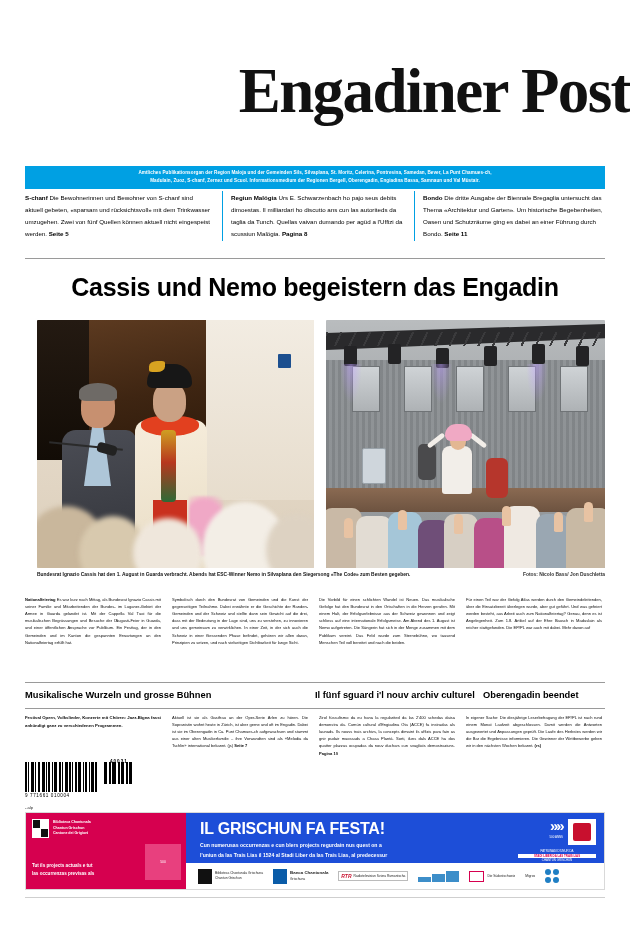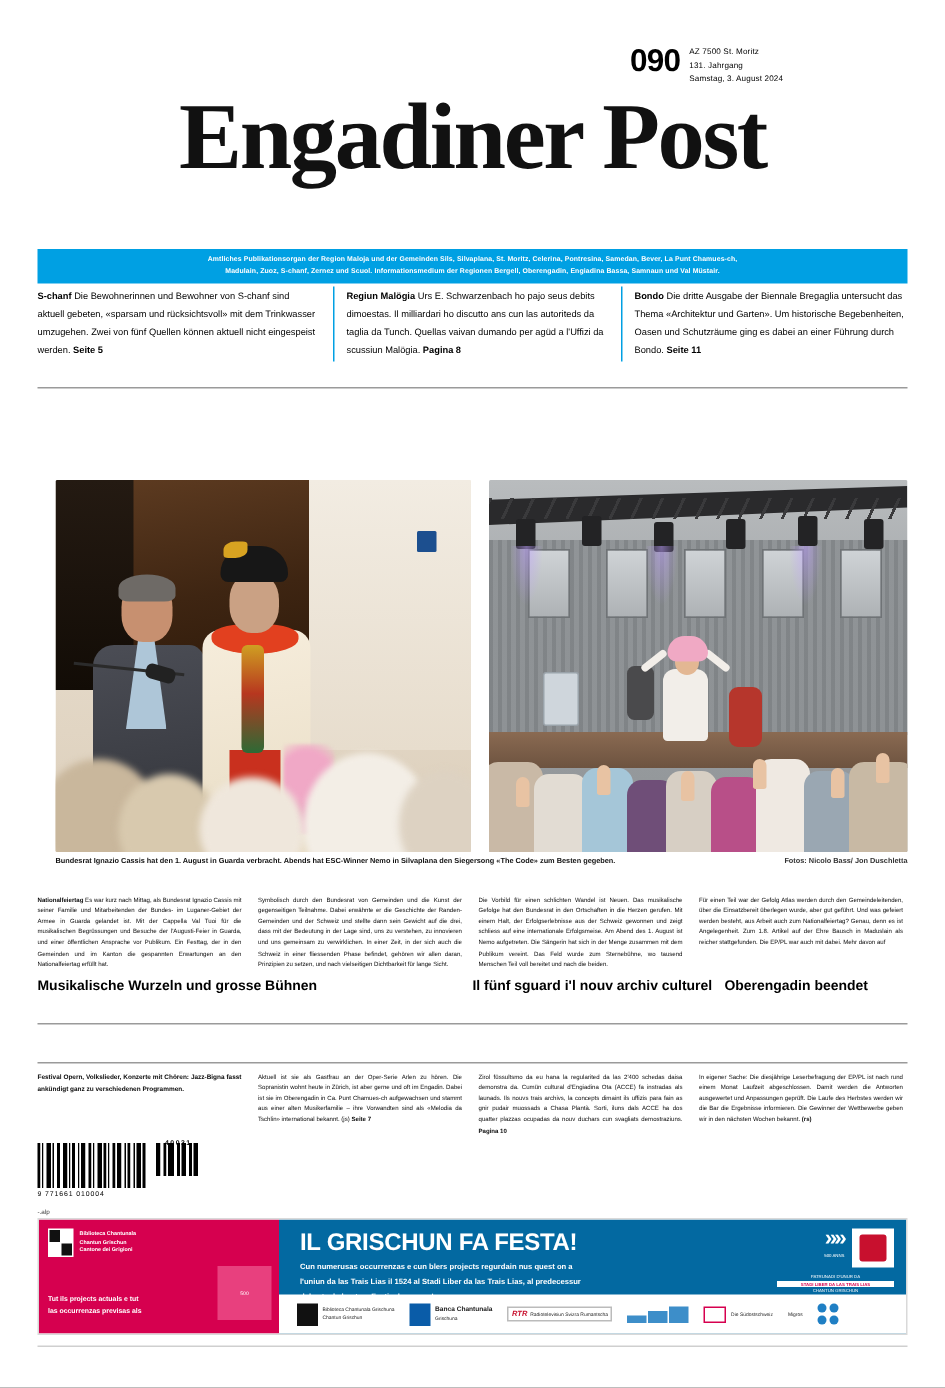--- a/index.html
+++ b/index.html
@@ -60,20 +60,21 @@
     text-align: center;
   }
   .masthead-title {
     font-family: "Liberation Serif", serif;
     font-weight: bold;
     font-size: 63px;
     line-height: 0.93;
     letter-spacing: -1.6px;
     color: #111;
     white-space: nowrap;
+    text-align: right;
   }
   .masthead-sub {
     font-family: "Liberation Serif", serif;
     font-size: 25px;
     letter-spacing: 3.2px;
     line-height: 1;
     margin-top: -4px;
     padding-left: 120px;
     color: #111;
   }
@@ -369,21 +370,21 @@
   }
   .acol b { font-weight: bold; }
 
   
   .section-rule-top {
     position: absolute; left: 25px; top: 682px;
     width: 580px; height: 1px; background: #9a9a9a;
   }
   .section-heads {
     position: absolute;
-    left: 25px; top: 652px;
+    left: 25px; top: 690px;
     width: 580px;
     display: flex;
   }
   .shead {
     font-size: 9.3px;
     font-weight: bold;
     color: #000;
     line-height: 1.2;
     white-space: nowrap;
   }
@@ -485,21 +486,21 @@
     position: absolute; left: 6px; bottom: 12px;
     font-size: 4.6px; font-weight: bold; line-height: 1.6; width: 108px;
   }
   .ad-left-badge {
     position: absolute; right: 5px; bottom: 9px;
     width: 36px; height: 36px; background: #e8407e;
     display: flex; align-items: center; justify-content: center;
   }
   .ad-left-badge span { font-size: 3.4px; color: #fff; text-align:center; line-height: 1.4; }
   .ad-right {
-    flex: 1; position: relative; background: #0369a1;
+    flex: 1; position: relative; background: #1d4ed8;
   }
   .ad-headline {
     position: absolute; left: 14px; top: 7px;
     font-size: 16px; font-weight: bold; color: #fff;
     letter-spacing: -0.2px;
   }
   .ad-body {
     position: absolute; left: 14px; top: 28px; width: 255px;
     font-size: 5.1px; line-height: 1.95; font-weight: bold; color: #fff;
   }
@@ -544,28 +545,20 @@
     width: 580px; height: 1px; background: #cfcfcf;
   }
 </style>
 </head>
 <body>
 
 <div class="page">
 
   <div class="top-strip"></div>
 
-  <div class="issue-block">
-    <div class="issue-number">090</div>
-    <div class="issue-meta">
-      <div>AZ 7500 St. Moritz</div>
-      <div>131. Jahrgang</div>
-      <div>Samstag, 3. August 2024</div>
-    </div>
-  </div>
 
   <div class="masthead">
     <div class="masthead-title">Engadiner Post</div>
   </div>
 
   <div class="info-bar">
     <div>Amtliches Publikationsorgan der Region Maloja und der Gemeinden Sils, Silvaplana, St. Moritz, Celerina, Pontresina, Samedan, Bever, La Punt Chamues-ch,</div>
     <div>Madulain, Zuoz, S-chanf, Zernez und Scuol. Informationsmedium der Regionen Bergell, Oberengadin, Engiadina Bassa, Samnaun und Val Müstair.</div>
   </div>
 
@@ -576,20 +569,21 @@
     <div class="teaser t2">
       <b>Regiun Malögia</b><span> Urs E. Schwarzenbach ho pajo seus debits dimoestas. Il milliardari ho discutto ans cun las autoriteds da taglia da Tunch. Quellas vaivan dumando per agüd a l'Uffizi da scussiun Malögia. </span><b>Pagina 8</b>
     </div>
     <div class="teaser t3">
       <b>Bondo</b><span> Die dritte Ausgabe der Biennale Bregaglia untersucht das Thema «Architektur und Garten». Um historische Begebenheiten, Oasen und Schutzräume ging es dabei an einer Führung durch Bondo. </span><b>Seite 11</b>
     </div>
   </div>
 
   <div class="rule-thin" style="top:258px"></div>
 
+  <div class="headline">Cassis und Nemo begeistern das Engadin</div>
 
   <div class="photos">
 
     <div class="photo photo-left">
       <div class="pl-bg"></div>
       <div class="pl-darkdoor"></div>
       <div class="pl-door"></div>
       <div class="pl-wallright"></div>
       <div class="pl-sign"></div>
       <div class="pl-podium"></div>

